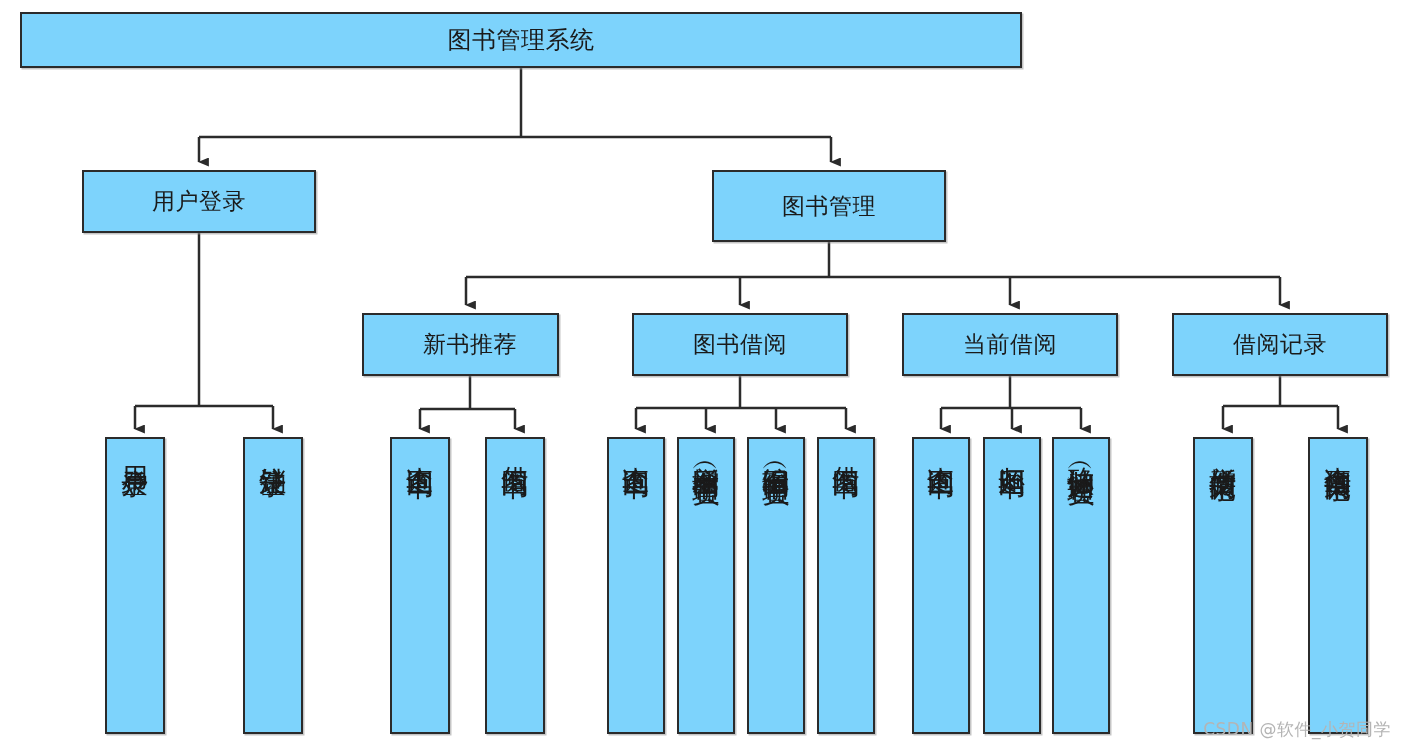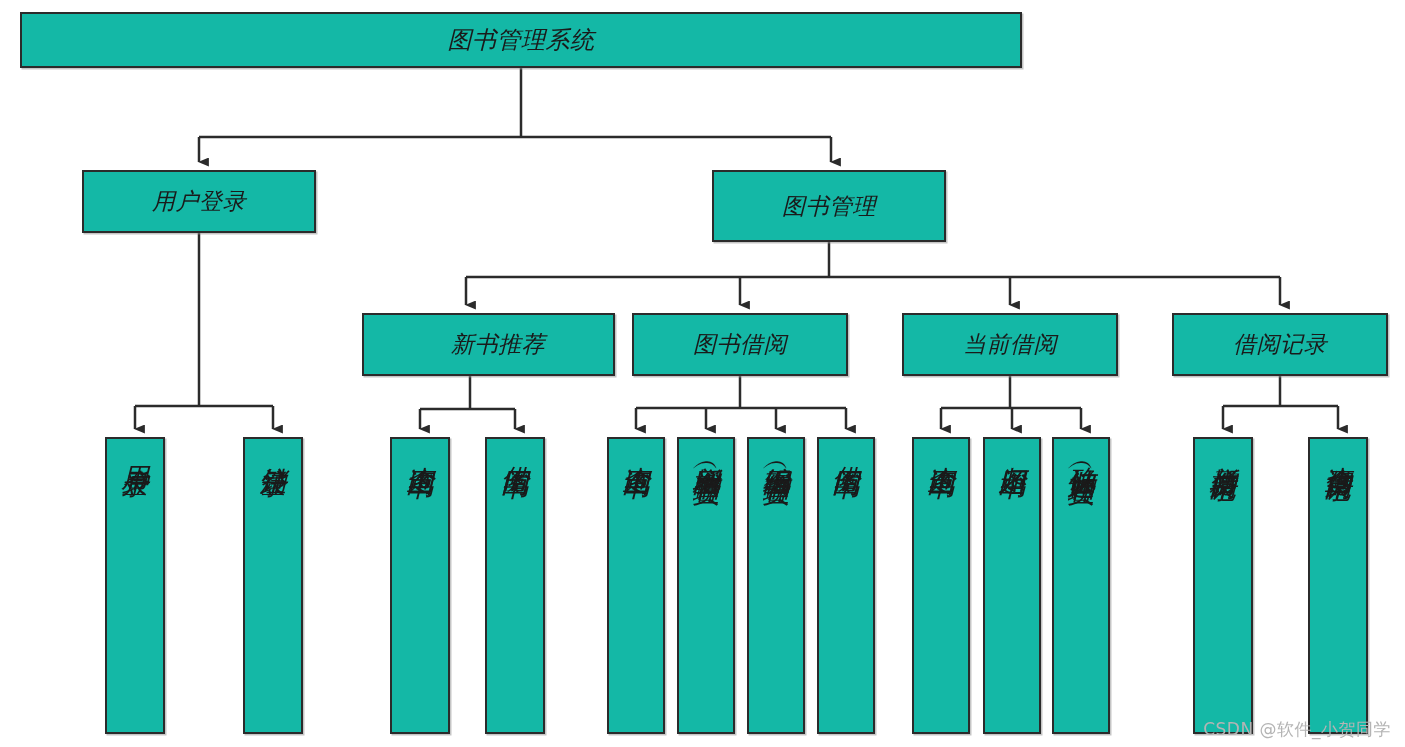--- a/index.html
+++ b/index.html
@@ -20,28 +20,27 @@
   #connectors{
     position:absolute;
     left:0; top:0;
     width:1405px; height:747px;
     pointer-events:none;
   }
   
   .node{
     position:absolute;
     box-sizing:border-box;
-    background:#14b8a6;
+    background:#7dd3fc;
     border:2.5px solid #2b2b2b;
     box-shadow:1.5px 1.5px 0 rgba(150,150,150,.55);
     display:flex;
     align-items:center;
     justify-content:center;
     overflow:hidden;
-    font-style:italic;
   }
   .node .label{
     display:block;
     white-space:nowrap;
     letter-spacing:.5px;
     color:#1a1a1a;
   }
   
   .node.h .label{
     font-size:23px;
@@ -137,21 +136,21 @@
     <span class="label">图书管理系统</span>
   </div>
 
   <div class="node h" style="left: 82px; top: 170px; width: 234px; height: 63px;">
     <span class="label">用户登录</span>
   </div>
   <div class="node h" style="left: 712px; top: 170px; width: 234px; height: 72px;">
     <span class="label">图书管理</span>
   </div>
 
-  <div class="node h" style="left: 362px; top: 313px; width: 253px; height: 63px; padding-left: 19px;">
+  <div class="node h" style="left: 362px; top: 313px; width: 197px; height: 63px; padding-left: 19px;">
     <span class="label">新书推荐</span>
   </div>
   <div class="node h" style="left: 902px; top: 313px; width: 216px; height: 63px;">
     <span class="label">当前借阅</span>
   </div>
   <div class="node h" style="left: 632px; top: 313px; width: 216px; height: 63px;">
     <span class="label">图书借阅</span>
   </div>
   <div class="node h" style="left: 1172px; top: 313px; width: 216px; height: 63px; justify-content: center;">
     <span class="label">借阅记录</span>

